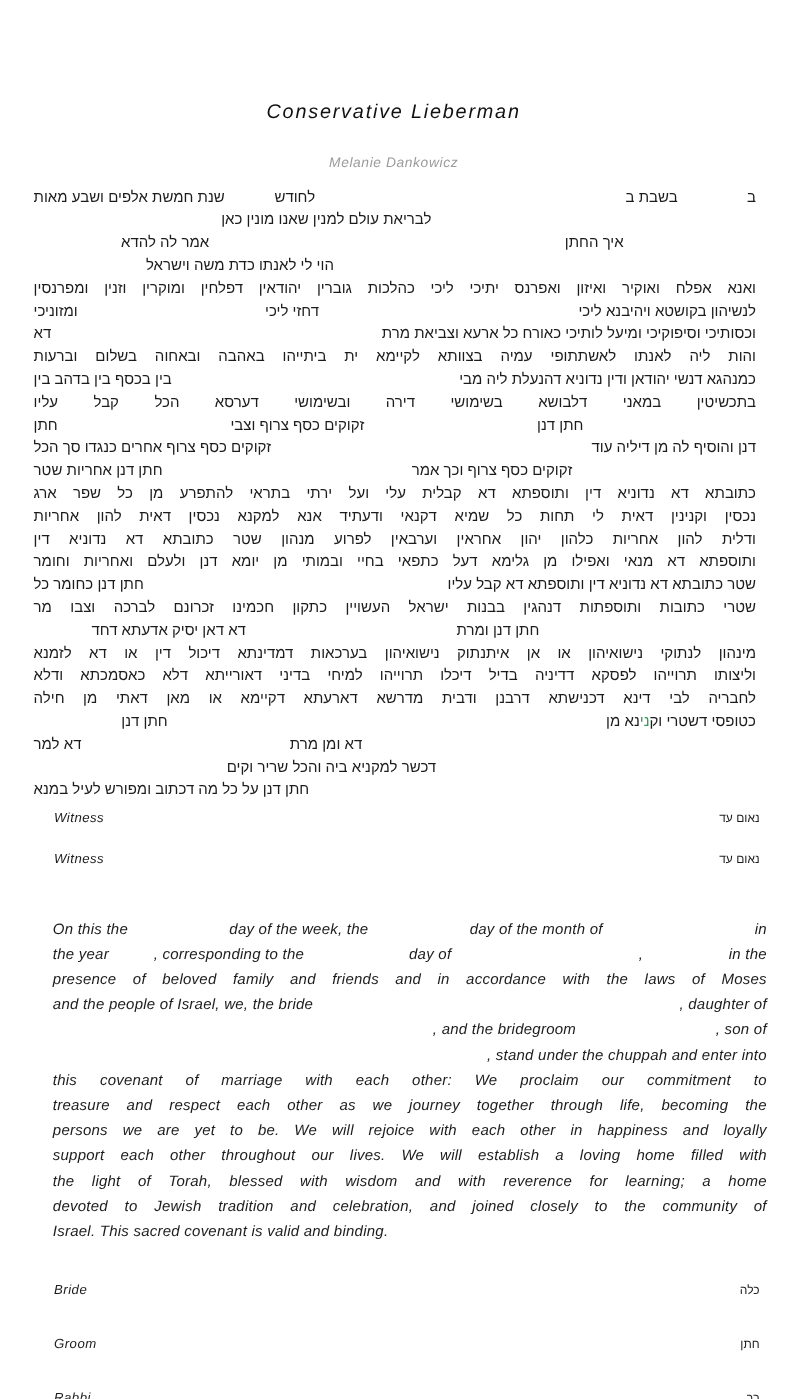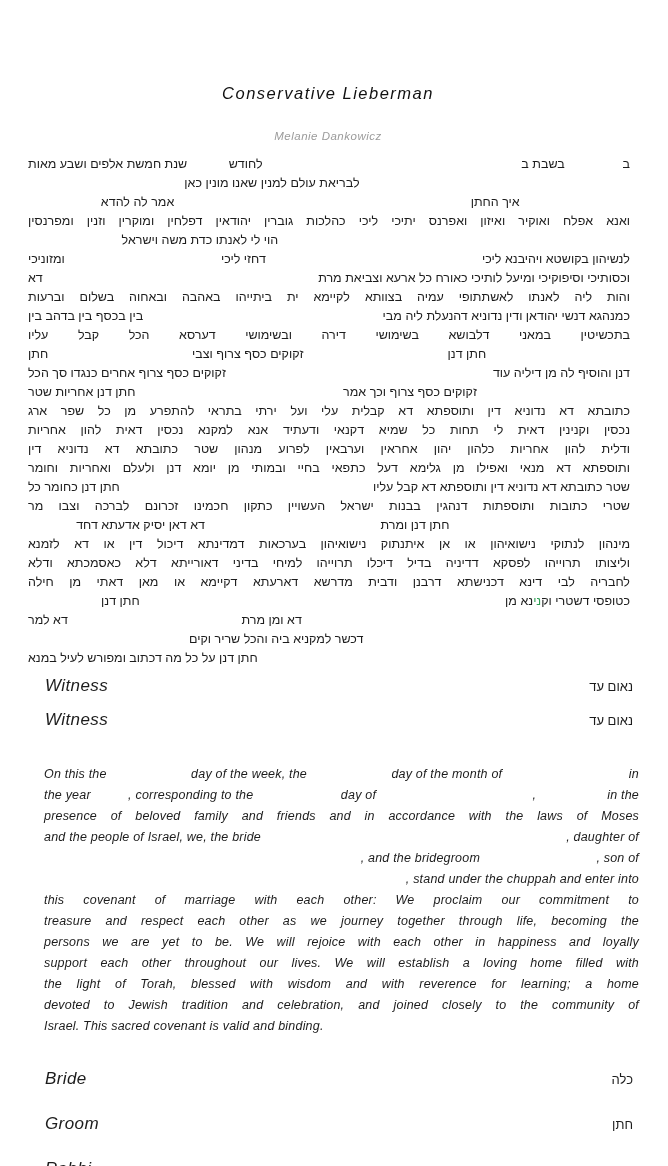--- a/index.html
+++ b/index.html
@@ -57,22 +57,22 @@
   }
   .english .tline{height:21px;line-height:21px;}
   .english .fill{display:flex;align-items:baseline;white-space:nowrap;}
   .english .full{text-align:justify;text-align-last:justify;word-spacing:3px;}
   .english .leftal{text-align:left;}
   
   .signatures{margin-top:32px;padding:0 23px 0 45px;text-align:center;}
   .signatures .sigrow{margin-top:27px;}
   .signatures .sigrow:first-child{margin-top:0;}
   .sigrow{display:flex;justify-content:space-between;align-items:baseline;height:18px;}
-  .eng-label{font-size:17px;font-style:italic;letter-spacing:0.4px;color:#1c1c1c;}
-  .heb-label{direction:rtl;font-size:13px;color:#1c1c1c;}
+  .eng-label{font-size:11px;font-style:italic;letter-spacing:0.4px;color:#1c1c1c;}
+  .heb-label{direction:rtl;font-size:10px;color:#1c1c1c;}
 </style>
 </head>
 <body>
 
 <div class="sheet">
   <div class="title">Conservative Lieberman</div>
   <div class="artist">Melanie Dankowicz</div>
 
   <div class="hebrew">
       <div class="tline fill">
@@ -89,26 +89,26 @@
         <span class="seg">לבריאת עולם למנין שאנו מונין כאן</span>
         <span class="gap" style="flex-grow: 152;"></span>
       </div>
       <div class="tline fill">
         <span class="gap" style="flex-grow: 112;"></span>
         <span class="seg">איך החתן</span>
         <span class="gap" style="flex-grow: 301;"></span>
         <span class="seg">אמר לה להדא</span>
         <span class="gap" style="flex-grow: 74;"></span>
       </div>
-      <div class="tline full">ואנא אפלח ואוקיר ואיזון ואפרנס יתיכי ליכי כהלכות גוברין יהודאין דפלחין ומוקרין וזנין ומפרנסין</div>
       <div class="tline fill">
         <span class="gap" style="flex-grow: 357;"></span>
         <span class="seg">הוי לי לאנתו כדת משה וישראל</span>
         <span class="gap" style="flex-grow: 95;"></span>
       </div>
+      <div class="tline full">ואנא אפלח ואוקיר ואיזון ואפרנס יתיכי ליכי כהלכות גוברין יהודאין דפלחין ומוקרין וזנין ומפרנסין</div>
       <div class="tline fill">
         <span class="seg">לנשיהון בקושטא ויהיבנא ליכי</span>
         <span class="gap" style="flex-grow: 180;"></span>
         <span class="seg">דחזי ליכי</span>
         <span class="gap" style="flex-grow: 130;"></span>
         <span class="seg">ומזוניכי</span>
       </div>
       <div class="tline fill">
         <span class="seg">וכסותיכי וסיפוקיכי ומיעל לותיכי כאורח כל ארעא וצביאת מרת</span>
         <span class="gap" style="flex-grow: 220;"></span>

